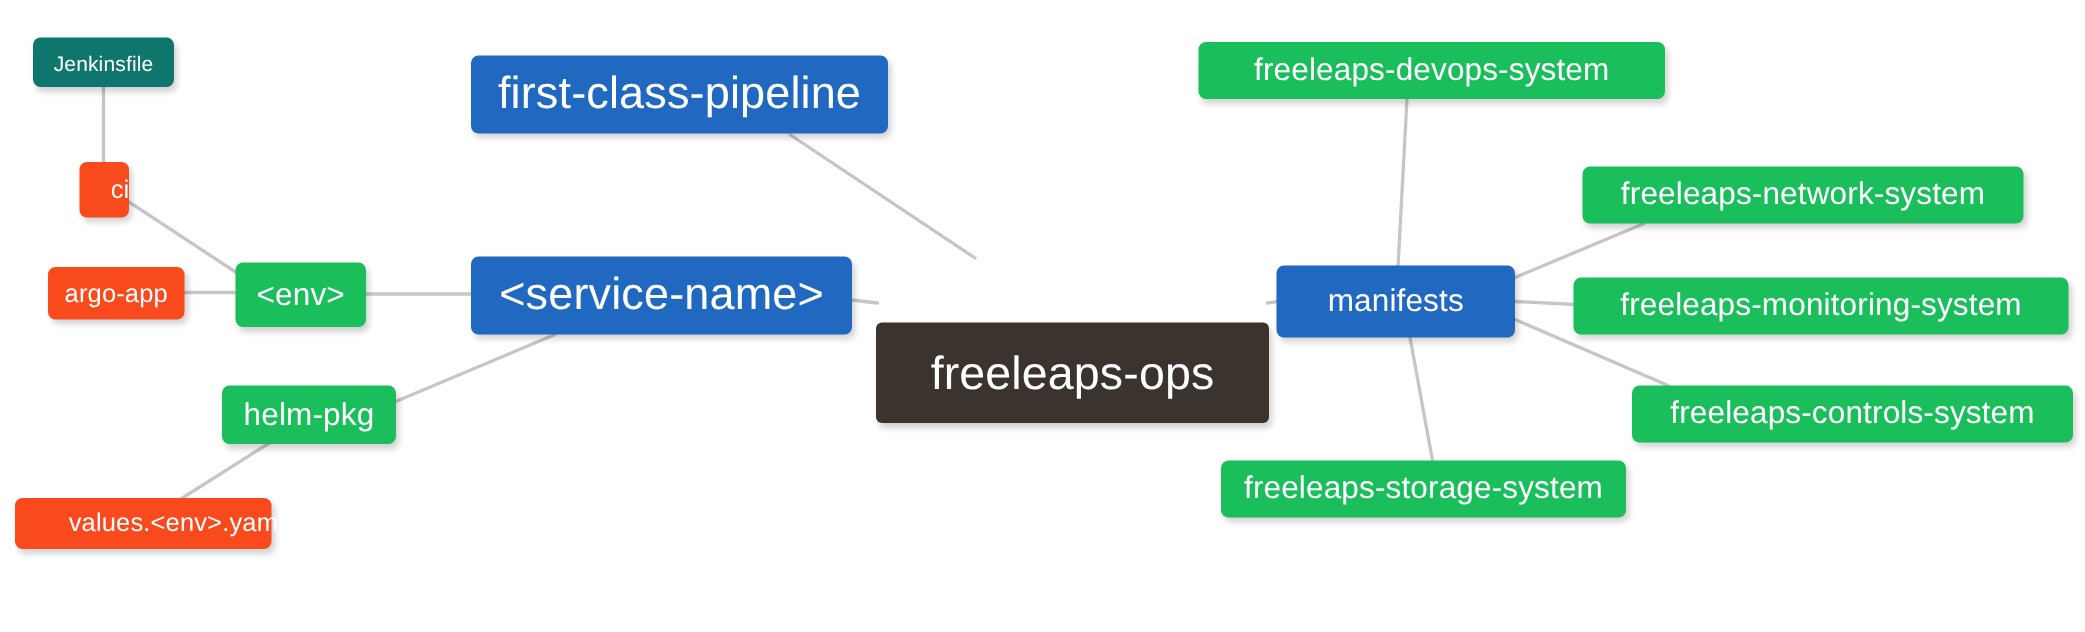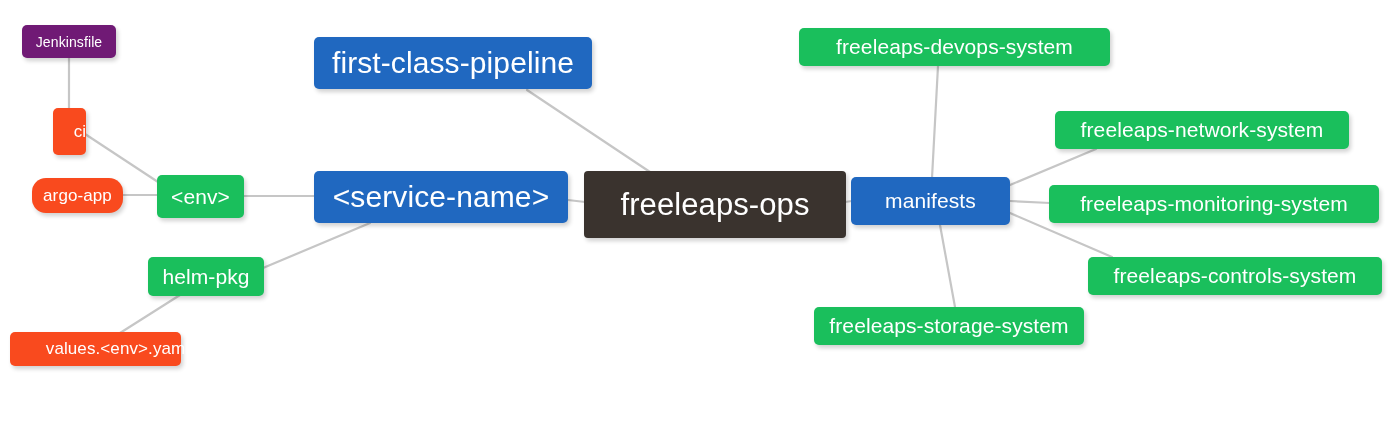--- a/index.html
+++ b/index.html
@@ -37,29 +37,30 @@
     border-radius: 5px;
     white-space: nowrap;
     box-shadow: 2px 3px 4px rgba(0,0,0,0.18);
     letter-spacing: 0.1px;
     z-index: 2;
   }
   .node-root {
     background: #3a332e;
     font-size: 31px;
     border-radius: 4px;
+    margin-top: 44px;
   }
   .node-blue {
     background: #2068c0;
   }
   .node-green {
     background: #1abf5c;
   }
   .node-orange {
-    background: #701a75;
+    background: #0f766e;
   }
   .node-red {
     background: #f94a1e;
   }
   .sz-xl { font-size: 30px; }
   .sz-lg { font-size: 21px; }
   .sz-md { font-size: 21px; }
   .sz-sm { font-size: 17px; }
   .sz-xs { font-size: 14px; }
 </style>
@@ -98,25 +99,25 @@
       <line x1="1010" y1="213" x2="1112" y2="257"></line>
 
       <line x1="940" y1="225" x2="955" y2="307"></line>
     </g>
   </svg>
 
   <div class="node node-orange sz-xs" style="left:22px; top:25px; width:94px; height:33px;">
     <span>Jenkinsfile</span>
   </div>
 
-  <div class="node node-red sz-sm" style="left:53px; top:108px; width:33px; height:47px;padding-left:21px;">
+  <div class="node node-red sz-sm" style="left:53px; top:108px; width:33px; height:37px;padding-left:21px;">
     <span>ci</span>
   </div>
 
-  <div class="node node-red sz-sm" style="left:32px; top:178px; width:91px; height:35px;border-radius:14px;">
+  <div class="node node-red sz-sm" style="left:32px; top:178px; width:91px; height:35px;">
     <span>argo-app</span>
   </div>
 
   <div class="node node-green sz-lg" style="left:157px; top:175px; width:87px; height:43px;">
     <span>&lt;env&gt;</span>
   </div>
 
   <div class="node node-green sz-md" style="left:148px; top:257px; width:116px; height:39px;">
     <span>helm-pkg</span>
   </div>

